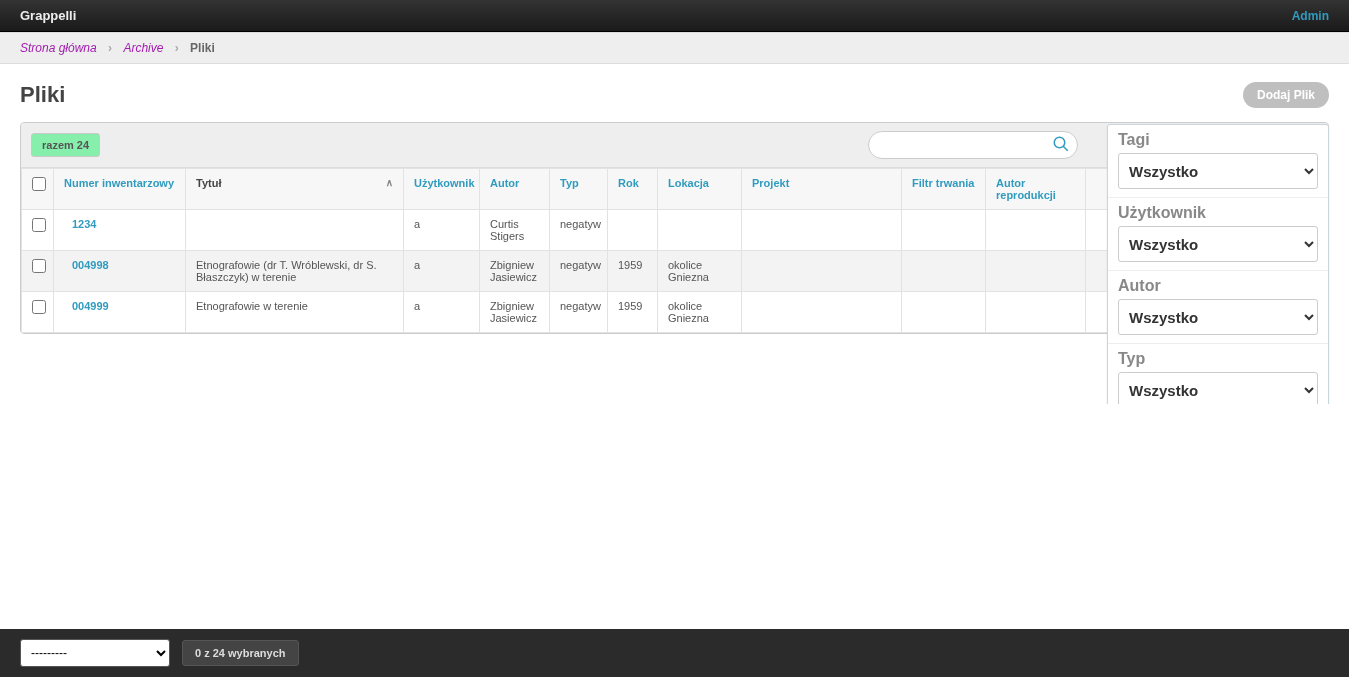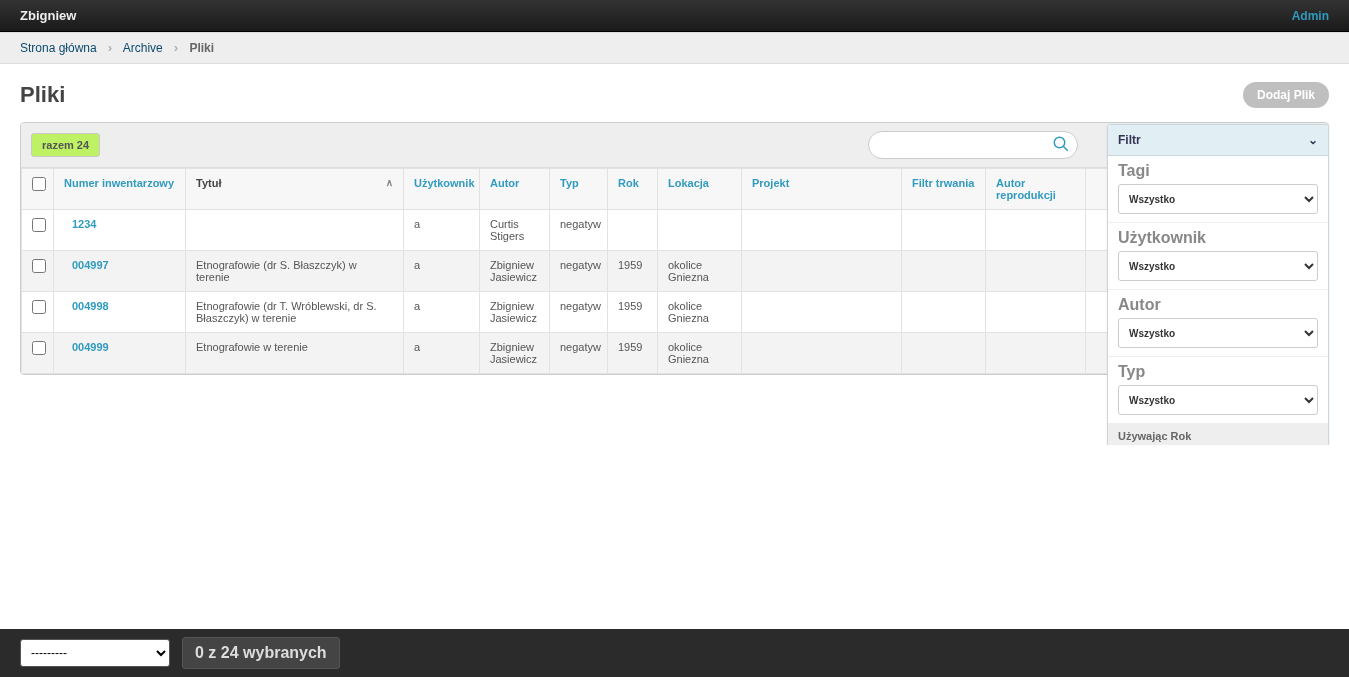--- a/index.html
+++ b/index.html
@@ -5,34 +5,34 @@
 * { box-sizing: border-box; margin: 0; padding: 0; }
 body { font-family: Arial, Helvetica, sans-serif; font-size: 12px; color: #444; background: #fff; }
 
 
 .topbar { background: #222; background: linear-gradient(#333, #1a1a1a); border-bottom:1px solid #000; height: 32px; display:flex; align-items:center; padding: 0 20px; justify-content:space-between; color:#eee; font-weight:bold; }
 .topbar .brand { color: #eee; font-size:13px; }
 .topbar .userlink { color:#309bbf; cursor:pointer; }
 
 
 .breadcrumbs { background:#eee; border-bottom:1px solid #ddd; border-top:1px solid #ddd; padding: 8px 20px; font-size:12px; color:#888; }
-.breadcrumbs a { color:#0c4a6e; text-decoration:none; cursor:pointer; }
+.breadcrumbs a { color:#a21caf; text-decoration:none; cursor:pointer;font-style:italic; }
 .breadcrumbs .sep { color:#aaa; margin:0 8px; font-weight:bold; }
 .breadcrumbs .current { color:#666; font-weight:bold; }
 
 
 .titlebar { display:flex; justify-content:space-between; align-items:center; padding: 18px 20px 14px; }
 .titlebar h1 { font-size:22px; color:#444; }
 .add-btn { background:#bfbfbf; color:#fff; border:none; padding:6px 14px; border-radius:14px; font-weight:bold; font-size:12px; cursor:pointer; }
 
 
 .content { padding: 0 20px 70px; position:relative; }
 .listbox { border:1px solid #ccc; border-radius:4px; }
 .toolbar { background:#eee; border-bottom:1px solid #ddd; padding:8px 10px; display:flex; align-items:center; justify-content:space-between; border-radius:4px 4px 0 0; }
-.count-pill { background:#bef264; border:1px solid #c9c9c9; border-radius:3px; padding:5px 10px; font-size:11px; color:#555; font-weight:bold; }
+.count-pill { background:#86efac; border:1px solid #c9c9c9; border-radius:3px; padding:5px 10px; font-size:11px; color:#555; font-weight:bold; }
 .searchwrap { position:relative; margin-right:240px; }
 .searchwrap input { width:210px; height:28px; border:1px solid #ccc; border-radius:14px; padding:0 34px 0 12px; outline:none; }
 .searchwrap .sicon { position:absolute; right:8px; top:4px; color:#309bbf; font-size:16px; }
 
 
 table.results { width:100%; border-collapse:collapse; table-layout:fixed; }
 table.results th, table.results td { border:1px solid #e2e2e2; padding:8px 10px; text-align:left; font-size:11px; vertical-align:top; }
 table.results th { background:#f7f7f7; color:#666; font-weight:bold; }
 table.results th a { color:#309bbf; text-decoration:none; cursor:pointer; font-weight:bold; }
 table.results th .sorted { color:#444; }
@@ -54,41 +54,41 @@
 col.repro { width:100px; }
 col.rest { }
 
 th input[type=checkbox], td input[type=checkbox] { width:14px; height:14px; }
 
 
 .filter-panel { position:absolute; top:2px; right:20px; width:222px; border:1px solid #c9d7dc; border-radius:3px; background:#fff; box-shadow:0 1px 2px rgba(0,0,0,.1); z-index:5; }
 .filter-panel .fph { background:#e1eef3; border-bottom:1px solid #c9d7dc; padding:8px 10px; font-weight:bold; color:#335; display:flex; justify-content:space-between; align-items:center; border-radius:3px 3px 0 0; }
 .filter-panel .sect { padding:6px 10px 8px; border-bottom:1px solid #eee; }
 .filter-panel .sect label { display:block; color:#888; font-size:16px; margin-bottom:4px; font-weight:bold; }
-.filter-panel select, .filter-panel input[type=text] { width:100%; height:30px; border:1px solid #ccc; border-radius:3px; padding:4px 6px; background:#fff; color:#333; font-weight:bold; font-size:10px; }
+.filter-panel select, .filter-panel input[type=text] { width:100%; height:36px; border:1px solid #ccc; border-radius:3px; padding:4px 6px; background:#fff; color:#333; font-weight:bold; font-size:15px; }
 .filter-panel input[type=text] { font-weight:normal; color:#888; }
 .filter-panel .date-sect { padding:0 0 8px; }
 .filter-panel .date-header { background:#eee; padding:6px 10px; font-weight:bold; color:#666; font-size:11px; }
 .filter-panel .date-inputs { padding:6px 2px 6px 2px; }
 .filter-panel .date-inputs input { margin-bottom:10px; border-radius:0; border-left:none; border-right:none; }
 .filter-panel .btns { padding:0 10px 8px; }
 .filter-panel .btns button { height:26px; border-radius:3px; font-weight:bold; font-size:11px; cursor:pointer; }
 .btn-search { background:#4bb3d3; background:linear-gradient(#55bfe0,#3aa7cb); border:1px solid #2d97bc; color:#fff; padding:0 12px; margin-right:4px; }
 .btn-clear { background:#fff; border:1px solid #ccc; color:#555; padding:0 10px; }
 
 
 .footer { position:fixed; bottom:0; left:0; right:0; background:#2b2b2b; height:48px; display:flex; align-items:center; padding:0 20px; gap:12px; z-index:10; }
 .footer select { width:150px; height:28px; border:1px solid #555; border-radius:3px; background:#fff; font-size:12px; padding:0 6px; }
-.footer .selcount { background:#444; border:1px solid #555; color:#ddd; padding:6px 12px; border-radius:3px; font-size:16px; font-weight:bold; }
+.footer .selcount { background:#444; border:1px solid #555; color:#ddd; padding:6px 12px; border-radius:3px; font-size:11px; font-weight:bold; }
 </style>
 </head>
 <body>
 
 <div class="topbar">
-  <span class="brand">Zbigniew</span>
+  <span class="brand">Grappelli</span>
   <span class="userlink">Admin</span>
 </div>
 
 <div class="breadcrumbs">
   <a>Strona główna</a>
   <span class="sep">›</span>
   <a>Archive</a>
   <span class="sep">›</span>
   <span class="current">Pliki</span>
 </div>
@@ -154,34 +154,20 @@
             <td>negatyw</td>
             <td></td>
             <td></td>
             <td></td>
             <td></td>
             <td></td>
             <td></td>
           </tr>
           <tr>
             <td><input type="checkbox" style=""></td>
-            <td><a>004997</a></td>
-            <td>Etnografowie (dr S. Błaszczyk) w terenie</td>
-            <td>a</td>
-            <td>Zbigniew Jasiewicz</td>
-            <td>negatyw</td>
-            <td>1959</td>
-            <td>okolice Gniezna</td>
-            <td></td>
-            <td></td>
-            <td></td>
-            <td></td>
-          </tr>
-          <tr>
-            <td><input type="checkbox" style=""></td>
             <td><a>004998</a></td>
             <td>Etnografowie (dr T. Wróblewski, dr S. Błaszczyk) w terenie</td>
             <td>a</td>
             <td>Zbigniew Jasiewicz</td>
             <td>negatyw</td>
             <td>1959</td>
             <td>okolice Gniezna</td>
             <td></td>
             <td></td>
             <td></td>
@@ -199,24 +185,20 @@
             <td></td>
             <td></td>
             <td></td>
             <td></td>
           </tr>
         </tbody>
     </table>
   </div>
 
   <div class="filter-panel">
-    <div class="fph">
-      <span>Filtr</span>
-      <span>⌄</span>
-    </div>
     <div class="sect">
       <label>Tagi</label>
       <select><option>Wszystko</option></select>
     </div>
     <div class="sect">
       <label>Użytkownik</label>
       <select><option>Wszystko</option></select>
     </div>
     <div class="sect">
       <label>Autor</label>

